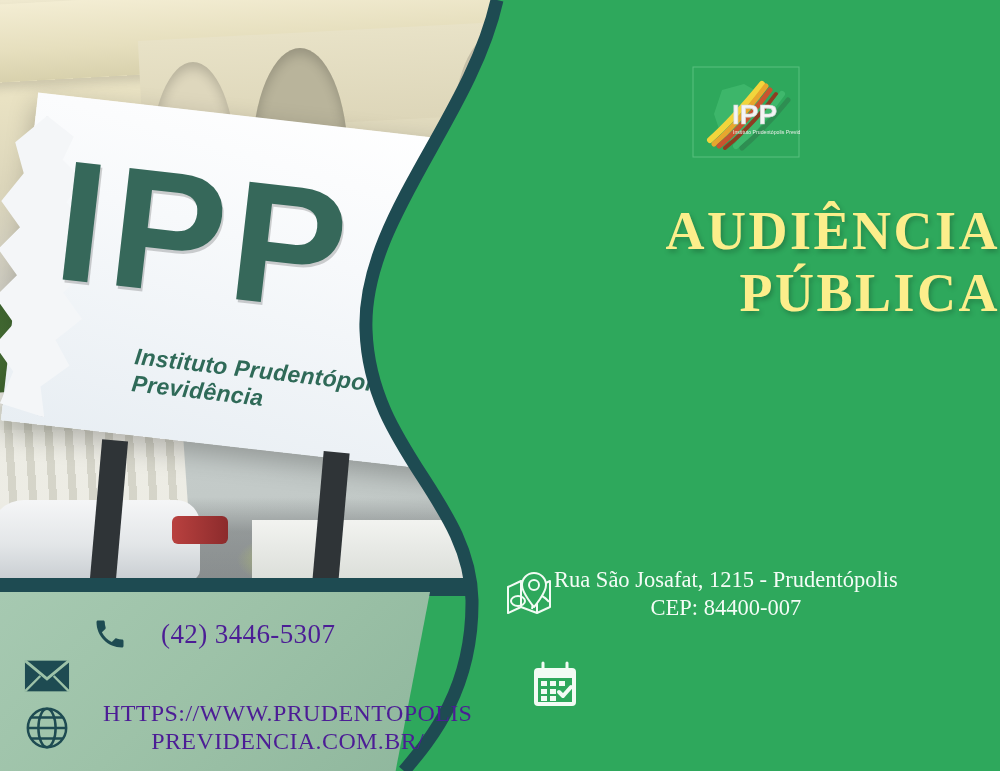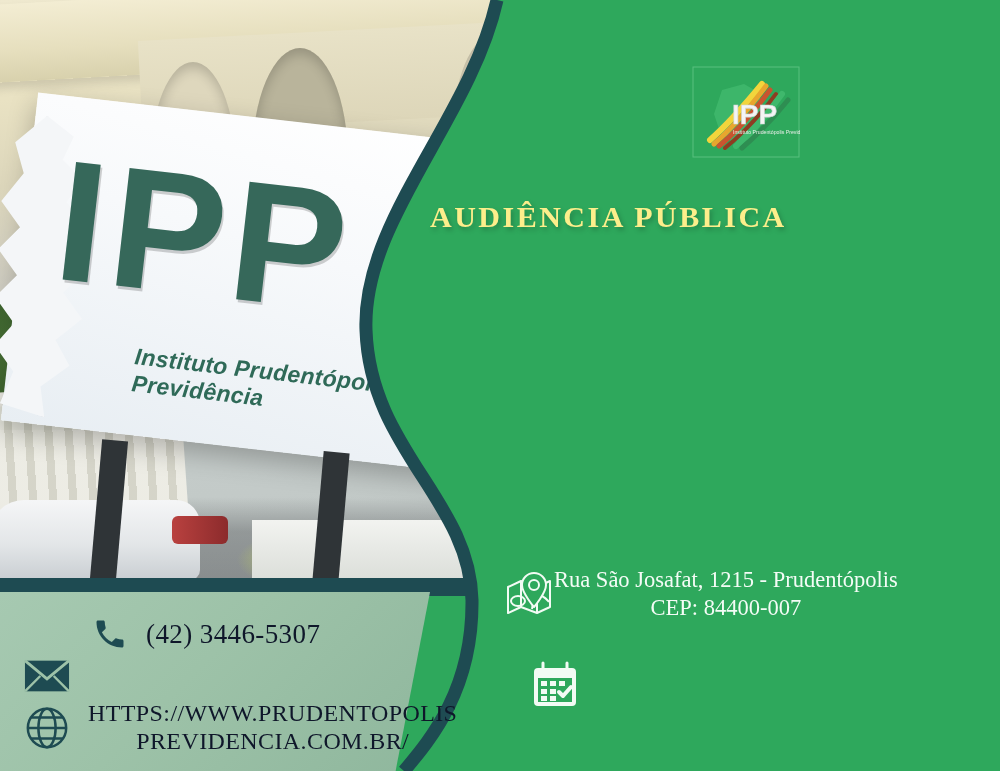--- a/index.html
+++ b/index.html
@@ -172,25 +172,25 @@
   }
 
   
   .logo {
     position: absolute;
     left: 692px; top: 66px;
     width: 108px; height: 92px;
   }
   .headline {
     position: absolute;
-    left: 430px; top: 200px;
+    left: 455px; top: 200px;
     width: 545px;
-    text-align: left;
+    text-align: right;
     color: #FCEE8B;
-    font-size: 30px;
+    font-size: 54px;
     font-weight: 700;
     letter-spacing: 2.5px;
     text-shadow: 2px 3px 5px rgba(0,0,0,.22);
   }
   .body-copy {
     position: absolute;
     left: 452px; top: 282px;
     width: 548px;
     text-align: center;
     color: #F3FBF5;
@@ -222,22 +222,22 @@
     position: absolute;
     left: 0; top: 592px;
     width: 430px; height: 179px;
     background: linear-gradient(135deg,#a6c9b1 0%, #9dc2a8 45%, #8fb79d 100%);
     clip-path: polygon(0 0, 100% 0, 92% 100%, 0 100%);
   }
   .contact-row {
     position: absolute;
     display: flex;
     align-items: center;
-    gap: 18px;
-    color: #0f172a;
+    gap: 33px;
+    color: #4c1d95;
   }
   .contact-row .c-icon { flex: 0 0 auto; }
   .contact-row .c-text {
     font-size: 25px;
     line-height: 1.12;
     letter-spacing: .4px;
     white-space: pre-line;
   }
   #phone-row   { left: 92px; top: 616px; }
   #email-row   { left: 24px; top: 658px; }

